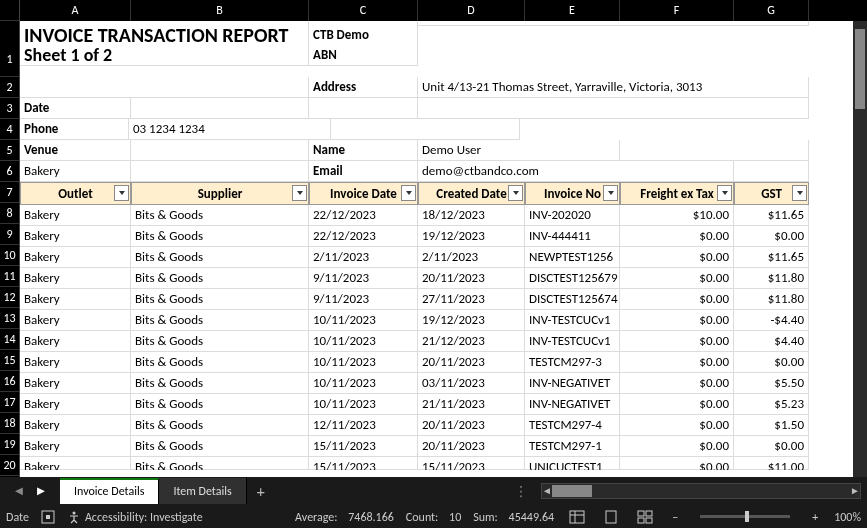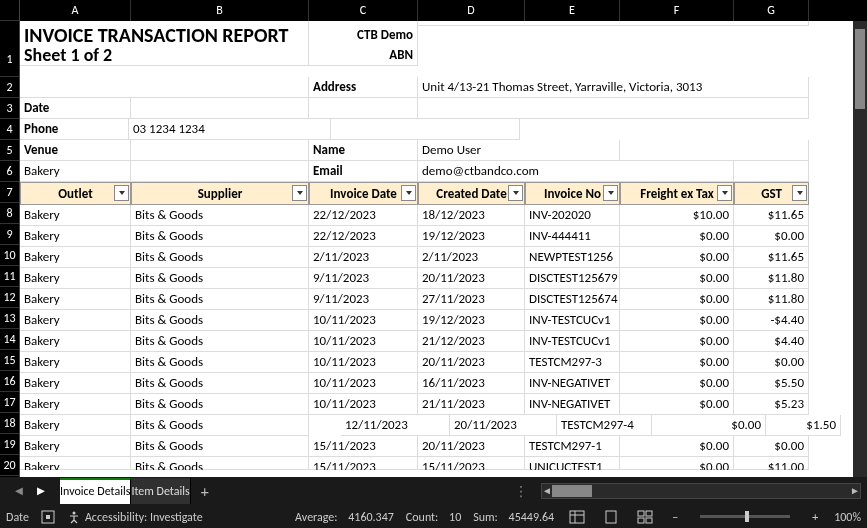--- a/index.html
+++ b/index.html
@@ -115,21 +115,21 @@
   .nav-arrows { display:flex; gap:0; padding: 0 8px;}
   .nav-arrow {
     width: 22px; height:22px;
     text-align:center; line-height:22px;
     color:#888; font-size:13px;
     cursor:pointer;
   }
   .nav-arrow.on { color:#fff; }
   .sheet-tab {
     height: 26px;
-    padding: 0 0;
+    padding: 0 14px;
     line-height: 26px;
     cursor:pointer;
     border-right:1px solid #000;
   }
   .sheet-tab.active {
     background:#fff; color:#000; font-weight:500;
     border-top: 2px solid #0f7b0f;
     height:26px; line-height:22px;
   }
   .sheet-tab.inactive { background:#303030; color:#ddd;}
@@ -219,21 +219,21 @@
       <div class="row-header">20</div>
       <div class="row-header">21</div>
       <div class="row-header">22</div>
     </div>
   <div class="grid" id="grid">
       <div class="grid-row big">
         <div class="cell " style="width: 289px;">
           <div class="title1">INVOICE TRANSACTION REPORT</div>
           <div class="title2">Sheet 1 of 2</div>
         </div>
-        <div class="cell bold" style="width: 109px; text-align: right;">
+        <div class="cell bold" style="width: 109px;">
           <div class="bold">CTB Demo</div>
           <div class="bold">ABN</div>
         </div>
         <div class="cell " style="width: 391px;"></div>
       </div>
       <div class="grid-row ">
         <div class="cell " style="width: 289px;"></div>
         <div class="cell bold" style="width: 109px;">Address</div>
         <div class="cell " style="width: 391px;">Unit 4/13-21 Thomas Street, Yarraville, Victoria, 3013</div>
       </div>
@@ -340,38 +340,38 @@
         <div class="cell " style="width: 109px;">10/11/2023</div>
         <div class="cell " style="width: 107px;">20/11/2023</div>
         <div class="cell " style="width: 95px;">TESTCM297-3</div>
         <div class="cell  r" style="width: 114px;">$0.00</div>
         <div class="cell  r" style="width: 75px;">$0.00</div>
       </div>
       <div class="grid-row ">
         <div class="cell " style="width: 111px;">Bakery</div>
         <div class="cell " style="width: 178px;">Bits &amp; Goods</div>
         <div class="cell " style="width: 109px;">10/11/2023</div>
-        <div class="cell " style="width: 107px;">16/11/2023</div>
+        <div class="cell " style="width: 107px;">03/11/2023</div>
         <div class="cell " style="width: 95px;">INV-NEGATIVET</div>
         <div class="cell  r" style="width: 114px;">$0.00</div>
         <div class="cell  r" style="width: 75px;">$5.50</div>
       </div>
       <div class="grid-row ">
         <div class="cell " style="width: 111px;">Bakery</div>
         <div class="cell " style="width: 178px;">Bits &amp; Goods</div>
         <div class="cell " style="width: 109px;">10/11/2023</div>
         <div class="cell " style="width: 107px;">21/11/2023</div>
         <div class="cell " style="width: 95px;">INV-NEGATIVET</div>
         <div class="cell  r" style="width: 114px;">$0.00</div>
         <div class="cell  r" style="width: 75px;">$5.23</div>
       </div>
       <div class="grid-row ">
         <div class="cell " style="width: 111px;">Bakery</div>
         <div class="cell " style="width: 178px;">Bits &amp; Goods</div>
-        <div class="cell " style="width: 109px; margin-left: 32px;">12/11/2023</div>
+        <div class="cell " style="width: 109px;">12/11/2023</div>
         <div class="cell " style="width: 107px;">20/11/2023</div>
         <div class="cell " style="width: 95px;">TESTCM297-4</div>
         <div class="cell  r" style="width: 114px;">$0.00</div>
         <div class="cell  r" style="width: 75px;">$1.50</div>
       </div>
       <div class="grid-row ">
         <div class="cell " style="width: 111px;">Bakery</div>
         <div class="cell " style="width: 178px;">Bits &amp; Goods</div>
         <div class="cell " style="width: 109px;">15/11/2023</div>
         <div class="cell " style="width: 107px;">20/11/2023</div>
@@ -421,21 +421,21 @@
   </div>
   <div class="status-item">
     <svg width="14" height="14" viewBox="0 0 14 14">
         <circle cx="7" cy="3" r="1.5" fill="#ccc"></circle>
         <path d="M3 6 L11 6 M7 6 L7 10 M7 10 L4 13 M7 10 L10 13" stroke="#ccc" stroke-width="1.2" fill="none"></path>
       </svg>
     <span>Accessibility: Investigate</span>
   </div>
   <div style="flex:1"></div>
   <div class="status-item">
-    <span>Average:</span>&nbsp;<span>4160.347</span>
+    <span>Average:</span>&nbsp;<span>7468.166</span>
   </div>
   <div class="status-item">
     <span>Count:</span>&nbsp;<span>10</span>
   </div>
   <div class="status-item">
     <span>Sum:</span>&nbsp;<span>45449.64</span>
   </div>
   <div class="view-btn">
       <svg width="16" height="14">
         <rect x="1" y="1" width="14" height="12" fill="none" stroke="#ccc"></rect>

